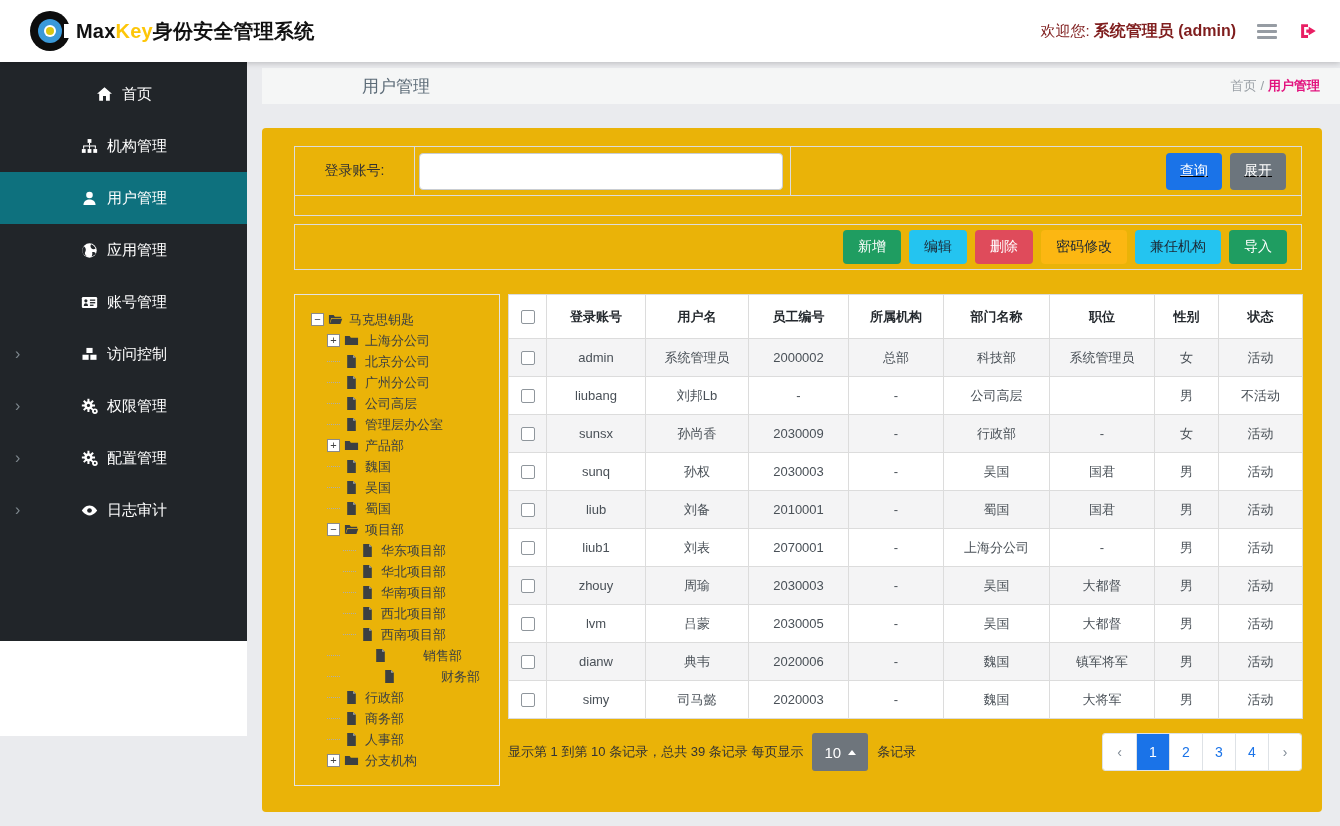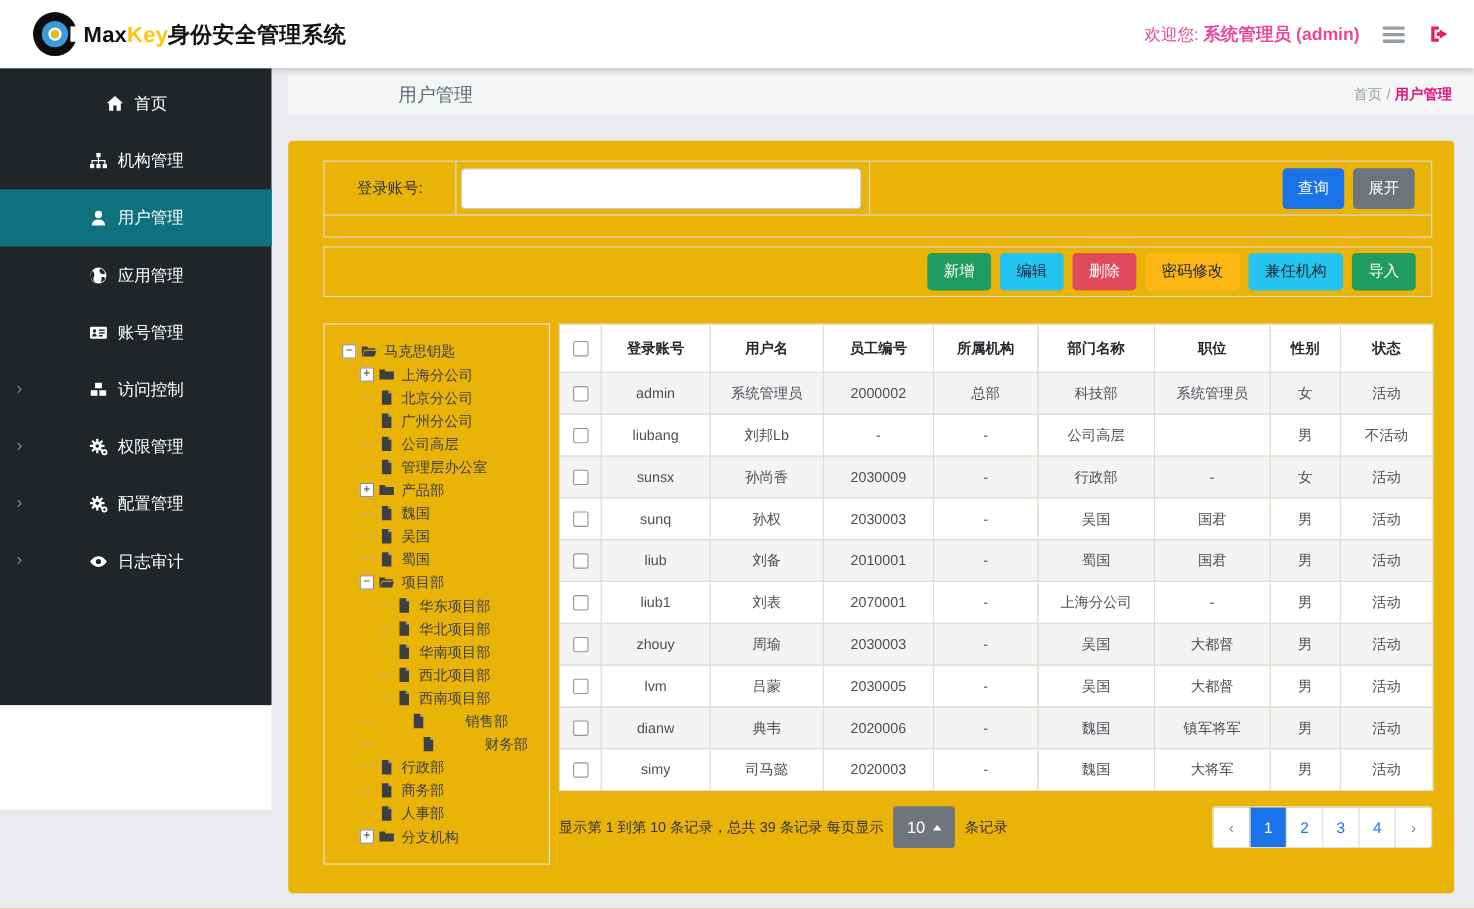--- a/index.html
+++ b/index.html
@@ -12,21 +12,21 @@
             justify-content:space-between; padding:0 22px 0 30px; box-shadow:0 1px 6px rgba(0,0,0,.22); position:relative; z-index:5; }
   .brand { display:flex; align-items:center; gap:6px; cursor:pointer; }
   .logo { width:40px; height:40px; border-radius:50%; background:#0d0d0d; position:relative; }
   .logo .notch { position:absolute; right:-3px; top:13px; width:9px; height:14px; background:#fff; }
   .logo .blue { position:absolute; left:8px; top:8px; width:24px; height:24px; border-radius:50%; background:#3a99d9; }
   .logo .ring { position:absolute; left:14px; top:14px; width:12px; height:12px; border-radius:50%; background:#fff; }
   .logo .dot { position:absolute; left:16px; top:16px; width:8px; height:8px; border-radius:50%; background:#d9c511; }
   .brand-text { font-size:20px; font-weight:bold; color:#111; letter-spacing:0.2px; }
   .brand-text .key { color:#fdc609; }
   .header-right { display:flex; align-items:center; gap:18px; }
-  .welcome { font-size:15px; color:#ec4899; }
+  .welcome { font-size:15px; color:#7f1d1d; }
   .welcome b { font-size:16px; }
   .hamburger { display:flex; flex-direction:column; gap:3px; cursor:pointer; padding:3px; }
   .hamburger i { display:block; width:20px; height:3px; background:#969ca3; border-radius:1px; }
   .logout { cursor:pointer; display:flex; }
 
   
   .frame { flex:1; display:flex; min-height:0; }
   .left-col { width:247px; flex:0 0 247px; background:#fff; }
   .nav { background:#212529; height:579px; padding-top:6px; }
   .nav-item { height:52px; display:flex; align-items:center; justify-content:center; position:relative;
@@ -49,21 +49,21 @@
   .card { background:#eab308; border-radius:4px; margin:24px 18px 28px 0; padding:18px 20px 26px 32px; min-height:666px; }
 
   
   .search-grid { border:1px solid #dcdcdc; }
   .sg-row1 { display:flex; align-items:center; height:48px; }
   .lbl-cell { width:120px; height:100%; border-right:1px solid #dcdcdc; display:flex; align-items:center;
               justify-content:center; font-size:14px; color:#333; }
   .input-cell { width:376px; height:100%; border-right:1px solid #dcdcdc; display:flex; align-items:center; padding-left:4px; }
   .input-cell input { width:364px; height:37px; border:1px solid #c9cdd2; border-radius:4px; padding:0 9px; font-size:14px; outline:none; }
   .sg-spacer { flex:1; }
-  .sg-btns { display:flex; gap:8px; padding-right:15px; }
+  .sg-btns { display:flex; gap:8px; padding-right:15px;text-decoration:underline; }
   .btn { height:37px; padding:0 14px; border:none; border-radius:4px; font-size:14px; display:flex;
          align-items:center; cursor:pointer; font-family:inherit; }
   .btn-query { background:#1a73e8; color:#fff; }
   .btn-expand { background:#6c757d; color:#fff; }
   .sg-row2 { height:20px; border-top:1px solid #dcdcdc; }
 
   
   .toolbar { border:1px solid #dcdcdc; margin-top:8px; display:flex; justify-content:flex-end;
              gap:8px; padding:5px 14px 5px 13px; }
   .tbtn { height:34px; padding:0 15px; border:none; border-radius:4px; font-size:14px; cursor:pointer;

